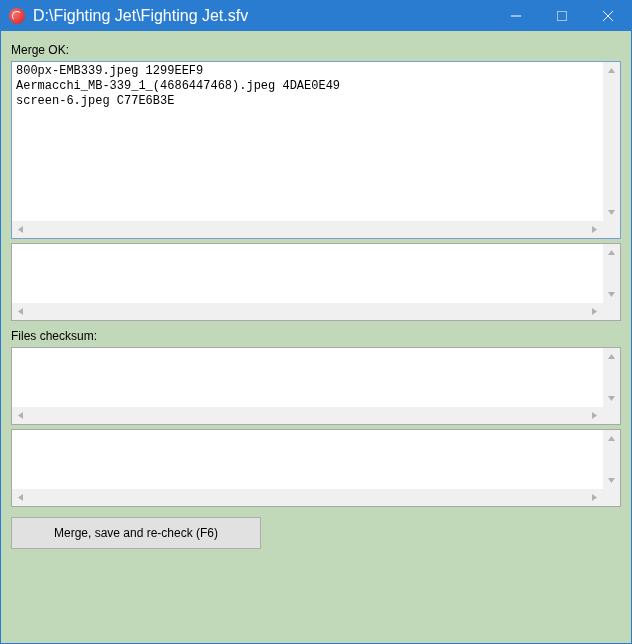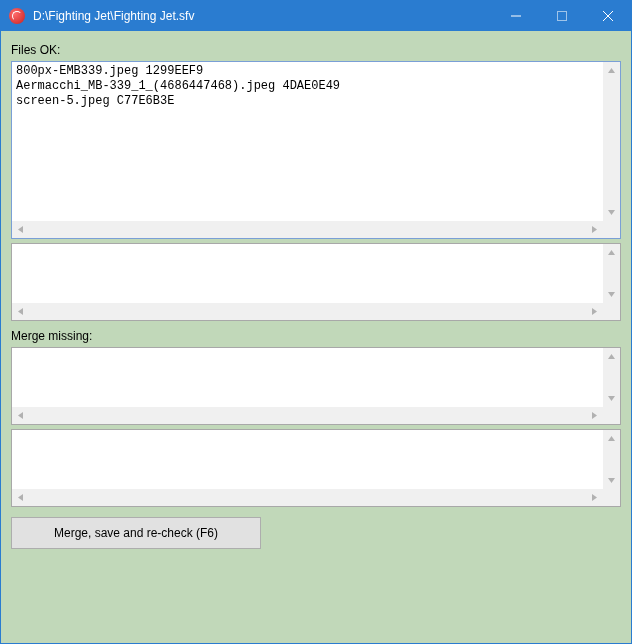--- a/index.html
+++ b/index.html
@@ -17,21 +17,21 @@
     height: 644px;
     display: flex;
     flex-direction: column;
   }
   .titlebar {
     background: #2a7cd0;
     height: 30px;
     display: flex;
     align-items: center;
     color: #fff;
-    font-size: 12px;
+    font-size: 16px;
     flex-shrink: 0;
   }
   .titlebar .appicon {
     width: 16px; height:16px;
     margin: 0 8px;
     border-radius: 50%;
     background: radial-gradient(circle at 35% 35%, #ff6b6b, #c92020);
     position: relative;
     flex-shrink: 0;
   }
@@ -151,25 +151,25 @@
       <div class="ctrl close">
         <svg width="10" height="10" viewBox="0 0 10 10">
             <path d="M0 0 L10 10 M10 0 L0 10" stroke="#fff" stroke-width="1"></path>
           </svg>
       </div>
     </div>
   </div>
 
   <div class="client">
 
-    <div class="section-label">Files OK:</div>
+    <div class="section-label">Merge OK:</div>
     <div class="textpane pane-ok">
       <div class="pane-content caret-left">800px-EMB339.jpeg 1299EEF9
 Aermacchi_MB-339_1_(4686447468).jpeg 4DAE0E49
-screen-5.jpeg C77E6B3E</div>
+screen-6.jpeg C77E6B3E</div>
       <div class="vtrack">
         <div class="sbtn">
             <svg width="9" height="9" viewBox="0 0 9 9">
               <path d="M4.5 2 L8 7 L1 7 Z" fill="#666"></path>
             </svg>
           </div>
         <div class="sbtn">
             <svg width="9" height="9" viewBox="0 0 9 9">
               <path d="M4.5 7 L1 2 L8 2 Z" fill="#666"></path>
             </svg>
@@ -212,21 +212,21 @@
           </div>
         <div class="sbtn">
             <svg width="9" height="9" viewBox="0 0 9 9">
               <path d="M7 4.5 L2 8 L2 1 Z" fill="#666"></path>
             </svg>
           </div>
       </div>
       <div class="corner"></div>
     </div>
 
-    <div class="section-label">Merge missing:</div>
+    <div class="section-label">Files checksum:</div>
     <div class="textpane blur pane-miss">
       <div class="pane-content"></div>
       <div class="vtrack">
         <div class="sbtn">
             <svg width="9" height="9" viewBox="0 0 9 9">
               <path d="M4.5 2 L8 7 L1 7 Z" fill="#666"></path>
             </svg>
           </div>
         <div class="sbtn">
             <svg width="9" height="9" viewBox="0 0 9 9">

